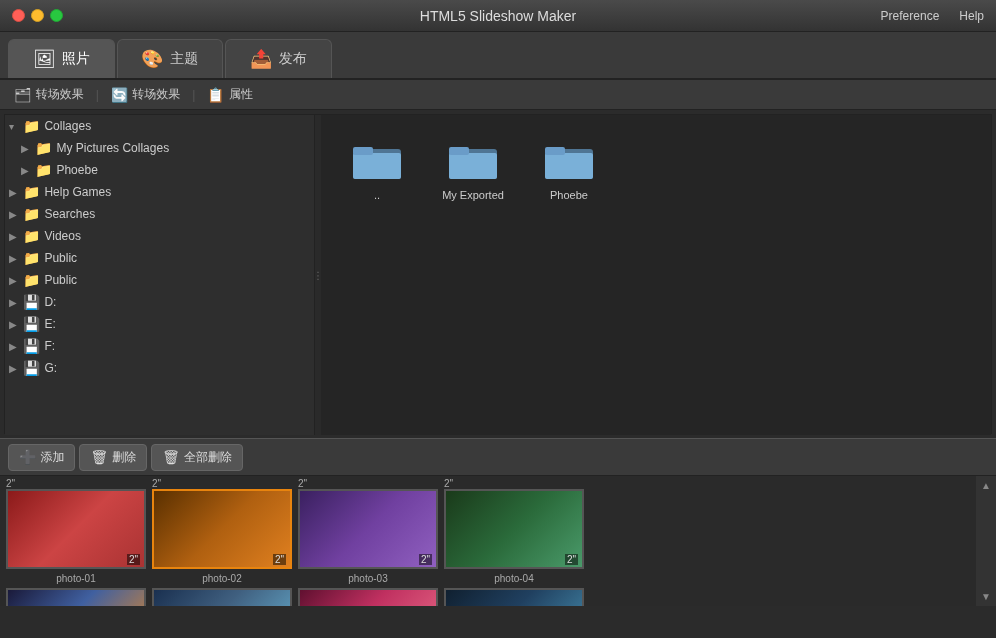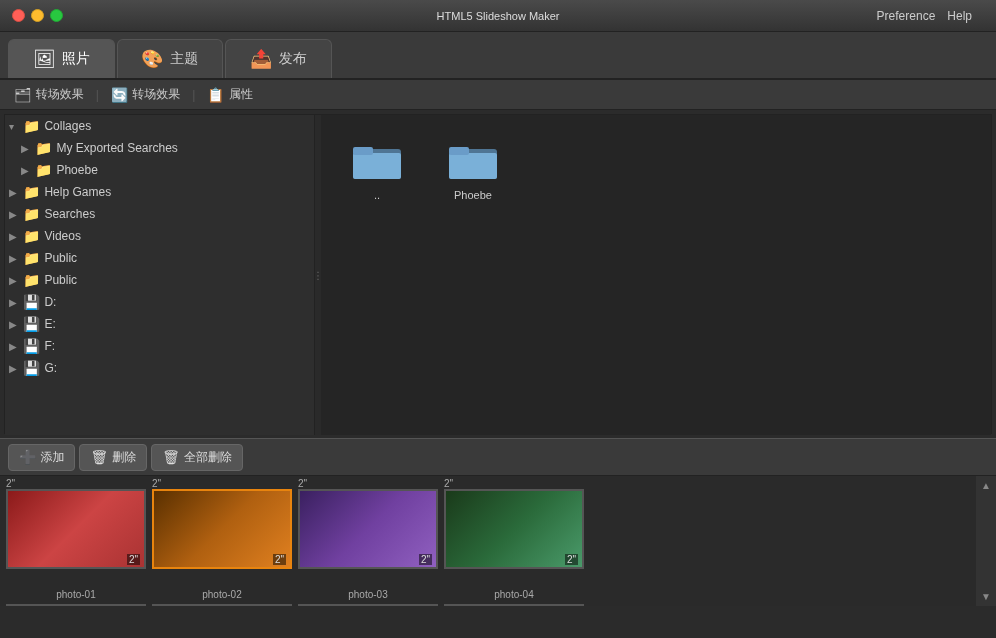--- a/index.html
+++ b/index.html
@@ -9,22 +9,22 @@
     #titlebar {
       height: 32px; background: linear-gradient(to bottom, #4a4a4a, #333);
       display: flex; align-items: center; justify-content: center; position: relative;
       border-bottom: 1px solid #222;
     }
     #titlebar .traffic-lights { position: absolute; left: 12px; display: flex; gap: 6px; }
     .traffic-light { width: 13px; height: 13px; border-radius: 50%; cursor: pointer; }
     .tl-red { background: #ff5f57; border: 1px solid #d94f44; }
     .tl-yellow { background: #febc2e; border: 1px solid #d4a025; }
     .tl-green { background: #28c840; border: 1px solid #22a835; }
-    #titlebar .title { color: #ddd; font-size: 11px; }
-    #titlebar .menu-right { position: absolute; right: 24px; display: flex; gap: 12px; align-items: flex-end; }
+    #titlebar .title { color: #ddd; font-size: 14px; }
+    #titlebar .menu-right { position: absolute; right: 12px; display: flex; gap: 20px; align-items: flex-end; }
     #titlebar .menu-right span { color: #ccc; font-size: 12px; cursor: pointer; }
 
     
     #main-tabs {
       height: 48px; background: #3a3a3a;
       display: flex; align-items: flex-end; padding-left: 8px;
       border-bottom: 2px solid #222;
     }
     .main-tab {
       display: flex; align-items: center; gap: 6px;
@@ -150,21 +150,21 @@
     }
     .dur-top { font-size: 10px; color: #aaa; align-self: flex-start; }
     .thumb-box {
       width: 140px; height: 80px; border: 2px solid #555; position: relative; overflow: hidden;
     }
     .thumb-box.sel { border-color: #e8840e; }
     .dur-bottom {
       position: absolute; bottom: 2px; right: 4px;
       font-size: 10px; color: #ddd; background: rgba(0,0,0,0.5); padding: 0 2px;
     }
-    .ph-name { font-size: 10px; color: #aaa; margin-top: 20px; }
+    .ph-name { font-size: 10px; color: #aaa; margin-top: 4px; }
   </style>
 </head>
 <body>
 
 <div id="titlebar">
   <div class="traffic-lights">
     <div class="traffic-light tl-red"></div>
     <div class="traffic-light tl-yellow"></div>
     <div class="traffic-light tl-green"></div>
   </div>
@@ -212,21 +212,21 @@
   <div id="file-tree">
 
     <div class="tree-item">
       <span class="tree-arrow">▾</span>
       <span class="tree-icon">📁</span>
       <span class="tree-label">Collages</span>
     </div>
     <div class="tree-item indent-1">
       <span class="tree-arrow">▶</span>
       <span class="tree-icon">📁</span>
-      <span class="tree-label">My Exported Searches</span>
+      <span class="tree-label">My Pictures Collages</span>
     </div>
     <div class="tree-item indent-1">
       <span class="tree-arrow">▶</span>
       <span class="tree-icon">📁</span>
       <span class="tree-label">Phoebe</span>
     </div>
     <div class="tree-item">
       <span class="tree-arrow">▶</span>
       <span class="tree-icon">📁</span>
       <span class="tree-label">Help Games</span>
@@ -281,29 +281,39 @@
       <div class="folder-icon">
         <svg viewBox="0 0 52 44" xmlns="http://www.w3.org/2000/svg">
           <rect x="2" y="10" width="48" height="30" rx="3" ry="3" fill="#5a8ab0" opacity="0.8"></rect>
           <rect x="2" y="14" width="48" height="26" rx="2" ry="2" fill="#7ab0d8"></rect>
           <rect x="2" y="8" width="20" height="8" rx="2" ry="2" fill="#6a9cc8"></rect>
         </svg>
       </div>
       <span class="folder-name">..</span>
     </div>
 
-
     <div class="folder-item">
       <div class="folder-icon">
         <svg viewBox="0 0 52 44" xmlns="http://www.w3.org/2000/svg">
           <rect x="2" y="10" width="48" height="30" rx="3" ry="3" fill="#5a8ab0" opacity="0.8"></rect>
           <rect x="2" y="14" width="48" height="26" rx="2" ry="2" fill="#7ab0d8"></rect>
           <rect x="2" y="8" width="20" height="8" rx="2" ry="2" fill="#6a9cc8"></rect>
         </svg>
       </div>
+      <span class="folder-name">My Exported</span>
+    </div>
+
+    <div class="folder-item">
+      <div class="folder-icon">
+        <svg viewBox="0 0 52 44" xmlns="http://www.w3.org/2000/svg">
+          <rect x="2" y="10" width="48" height="30" rx="3" ry="3" fill="#5a8ab0" opacity="0.8"></rect>
+          <rect x="2" y="14" width="48" height="26" rx="2" ry="2" fill="#7ab0d8"></rect>
+          <rect x="2" y="8" width="20" height="8" rx="2" ry="2" fill="#6a9cc8"></rect>
+        </svg>
+      </div>
       <span class="folder-name">Phoebe</span>
     </div>
   </div>
 </div>
 
 <div id="bottom-toolbar">
   <div class="bottom-btn">
     <span class="icon">➕</span>
     <span>添加</span>
   </div>

